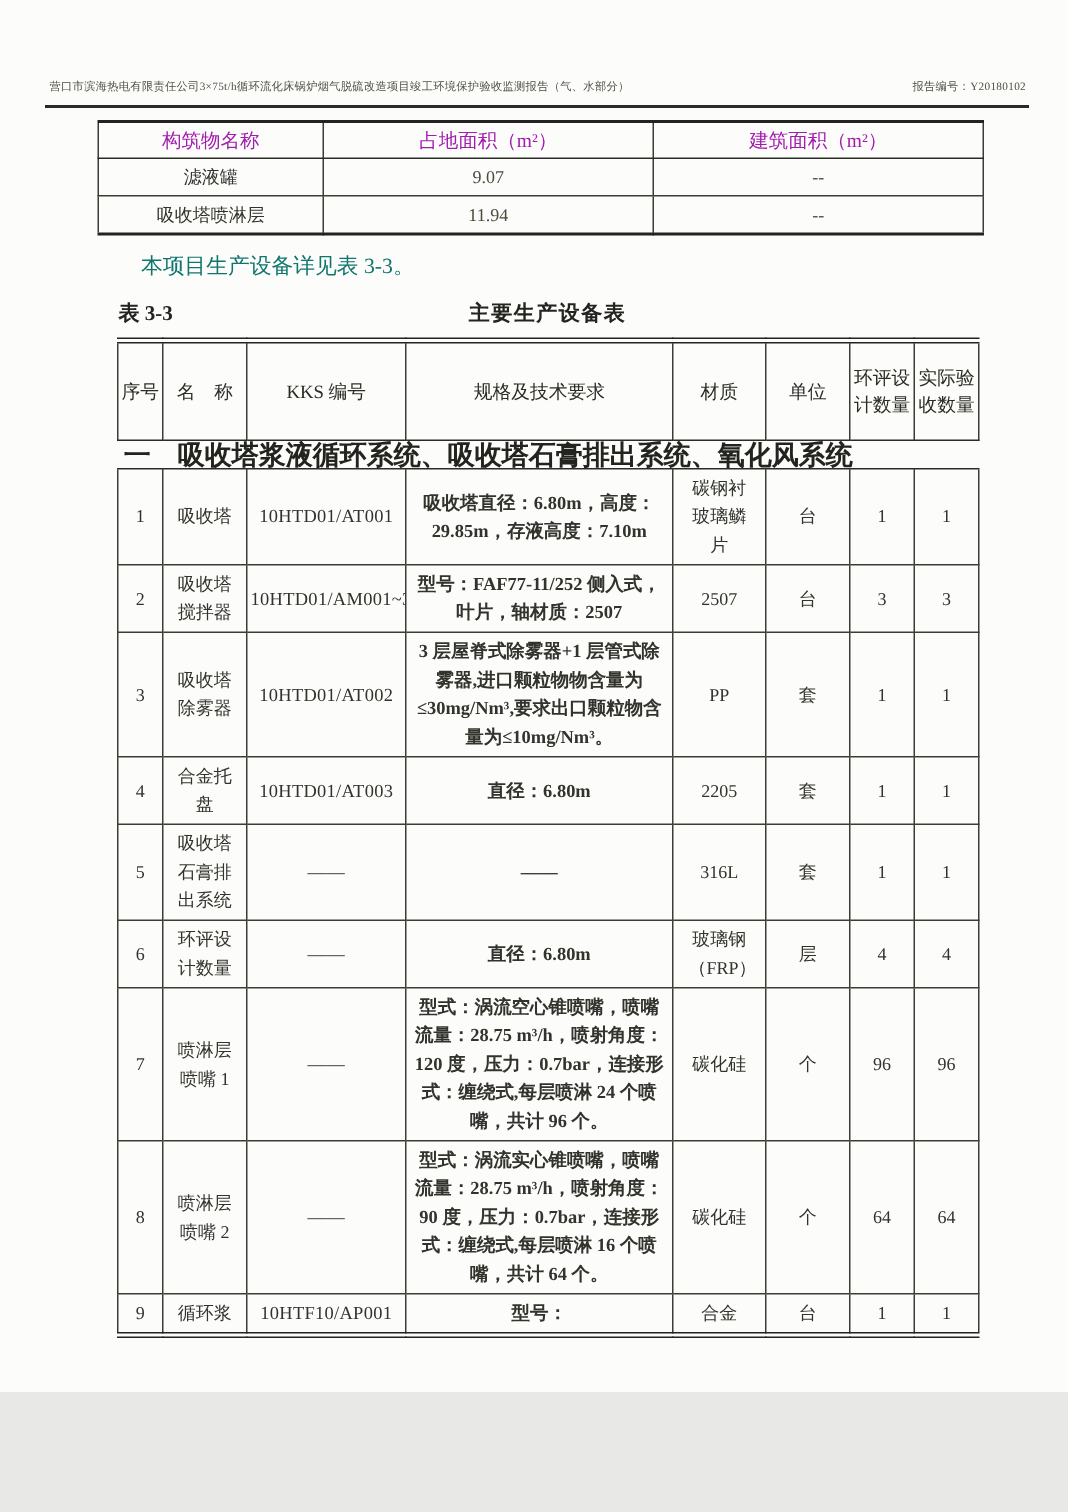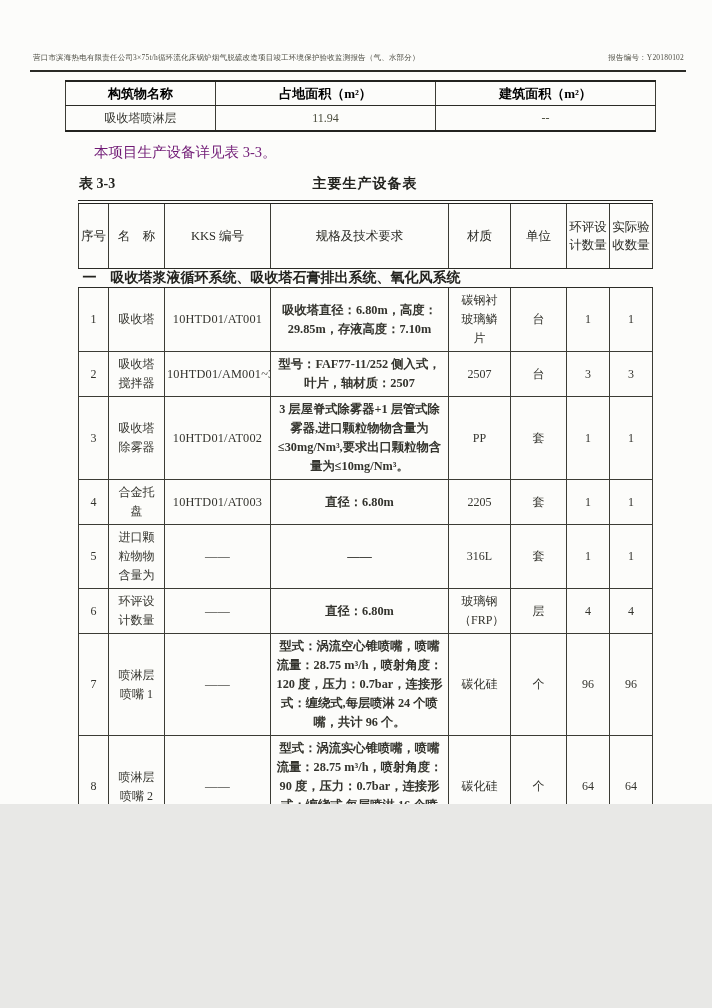--- a/index.html
+++ b/index.html
@@ -1,18 +1,18 @@
 <!DOCTYPE html>
 <html><head>
 <meta charset="utf-8">
 <style>
   html,body{margin:0;padding:0;background:#e8e8e6;}
   .page{
     position:relative;
-    width:712px;height:804px;
+    width:712px;height:928px;
     margin:0 auto;
     background:#fcfcfa;
     font-family:"Liberation Serif","DejaVu Serif",serif;
     color:#2e2e29;
     overflow:hidden;
   }
   
   .run-head{
     position:absolute;top:53px;left:33px;right:28px;
     display:flex;justify-content:space-between;align-items:flex-end;
@@ -28,33 +28,33 @@
   
   .area-table{
     margin:80px 0 0 65px;width:590px;
     border-top:2.5px solid #23231f;
     border-bottom:2.5px solid #23231f;
     font-size:12px;
   }
   .area-table th{
     border:1px solid #3c3c35;border-top:none;
     border-bottom:1.5px solid #2b2b26;
-    height:21px;font-size:13px;font-weight:bold;color:#000000;
+    height:21px;font-size:13px;font-weight:normal;color:#a21caf;
     padding:1px 2px;
   }
   .area-table td{
     border:1px solid #3c3c35;
     height:22px;text-align:center;color:#4a4c3c;padding:1px 2px;
   }
   .area-table tr td:first-child{color:#33332d;}
   .area-table th:first-child, .area-table td:first-child{border-left:1px solid #3c3c35;}
   
   .para{
     margin:11px 57px 0 65px;text-indent:29px;
-    font-size:14.5px;color:#701a75;
+    font-size:14.5px;color:#0f766e;
   }
   
   .caption{
     position:relative;margin:13px 0 0 78px;width:574px;height:22px;
     font-size:14px;font-weight:bold;color:#23231f;
   }
   .cap-no{position:absolute;left:1px;top:0;}
   .cap-title{display:block;text-align:center;letter-spacing:1px;}
   
   .equip-table{
@@ -71,21 +71,21 @@
   }
   .equip-table td{
     border:1px solid #3c3c35;
     text-align:center;vertical-align:middle;
     padding:3px 2px;line-height:19px;
   }
   .equip-table .section-row td{
     border-left:none;border-right:none;
     border-bottom:1.5px solid #2b2b26;
     text-align:left;font-weight:bold;color:#23231f;
-    font-size:14px;height:16px;padding:1px 4px;line-height:16px;
+    font-size:18px;height:16px;padding:1px 4px;line-height:16px;
   }
   .equip-table td.c-name{padding:3px 8px;}
   .equip-table td.c-material{padding:3px 10px;}
   .equip-table td.c-spec{padding:3px 5px;font-size:12.3px;font-weight:bold;}
   .equip-table td.c-kks{font-size:12.3px;letter-spacing:.2px;margin-left:20px;}
   
   .footer{position:absolute;top:931px;left:0;width:712px;height:20px;font-size:10.5px;}
   .page-num{position:absolute;left:0;width:712px;text-align:center;color:#3d3d36;}
   .company{position:absolute;right:48px;top:1px;font-weight:bold;font-size:11px;color:#2b2b26;letter-spacing:.5px;}
 </style>
@@ -107,20 +107,25 @@
         <col style="width:220px">
       </colgroup>
     <thead>
       <tr>
         <th>构筑物名称</th>
         <th>占地面积（m²）</th>
         <th>建筑面积（m²）</th>
       </tr>
     </thead>
     <tbody id="area-tbody">
+        <tr>
+          <td class="c-col0">滤液罐</td>
+          <td class="c-col1">9.07</td>
+          <td class="c-col2">--</td>
+        </tr>
         <tr>
           <td class="c-col0">吸收塔喷淋层</td>
           <td class="c-col1">11.94</td>
           <td class="c-col2">--</td>
         </tr>
       </tbody>
   </table>
 
   <p class="para">本项目生产设备详见表 3-3。</p>
 
@@ -191,21 +196,21 @@
           <td class="c-name">合金托盘</td>
           <td class="c-kks">10HTD01/AT003</td>
           <td class="c-spec">直径：6.80m</td>
           <td class="c-material">2205</td>
           <td class="c-unit">套</td>
           <td class="c-design_qty">1</td>
           <td class="c-actual_qty">1</td>
         </tr>
         <tr>
           <td class="c-no">5</td>
-          <td class="c-name">进口颗粒物物含量为</td>
+          <td class="c-name">吸收塔石膏排出系统</td>
           <td class="c-kks">——</td>
           <td class="c-spec">——</td>
           <td class="c-material">316L</td>
           <td class="c-unit">套</td>
           <td class="c-design_qty">1</td>
           <td class="c-actual_qty">1</td>
         </tr>
         <tr>
           <td class="c-no">6</td>
           <td class="c-name">环评设计数量</td>

